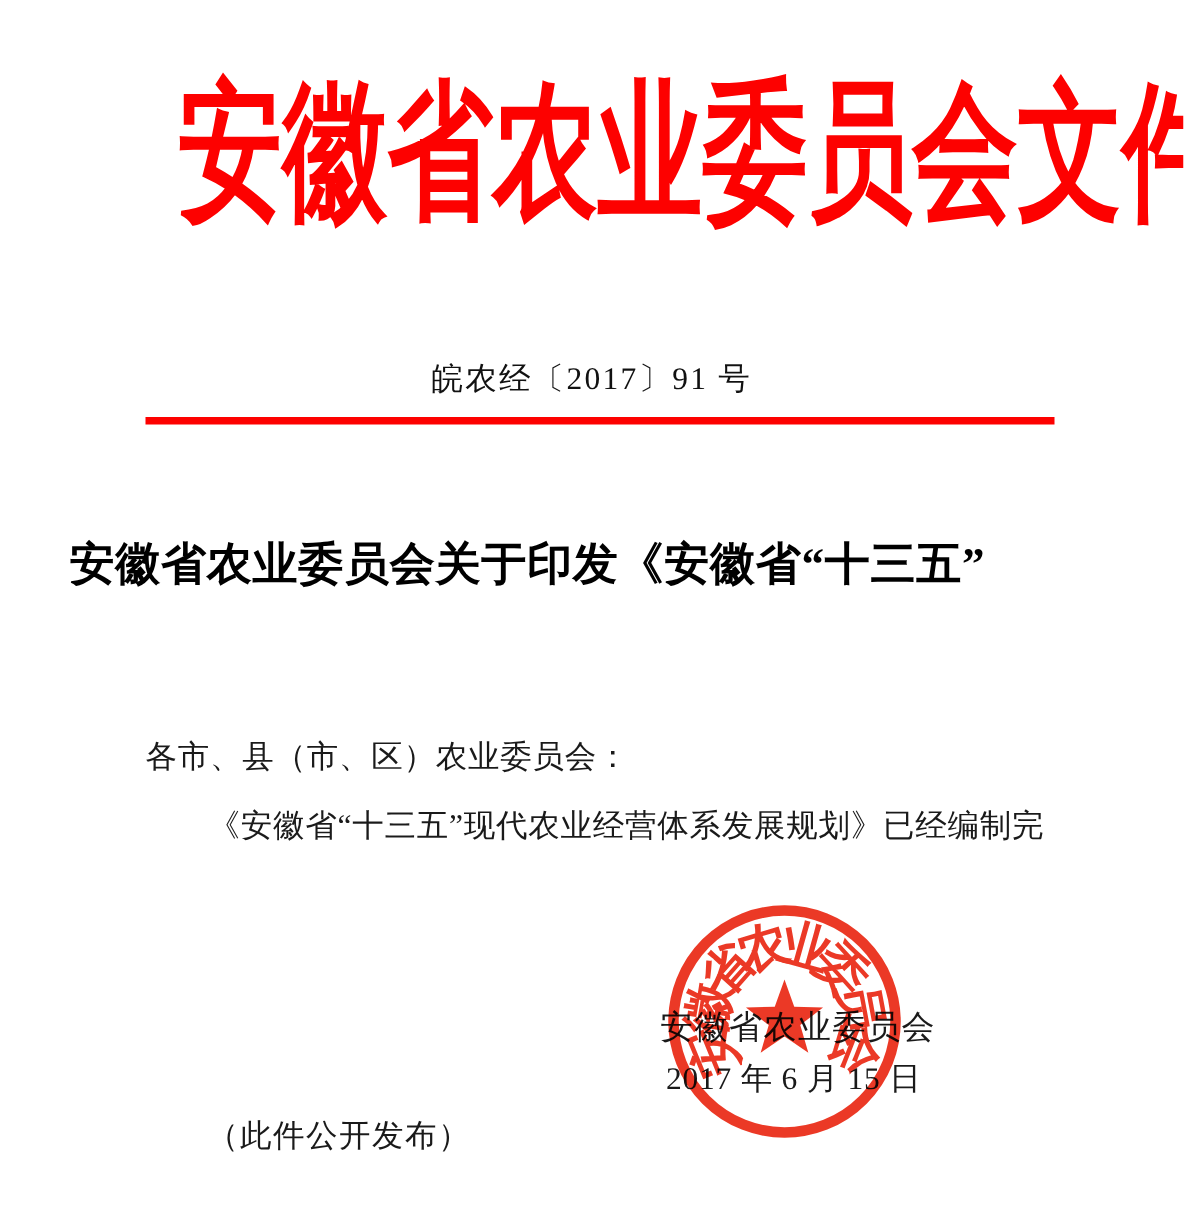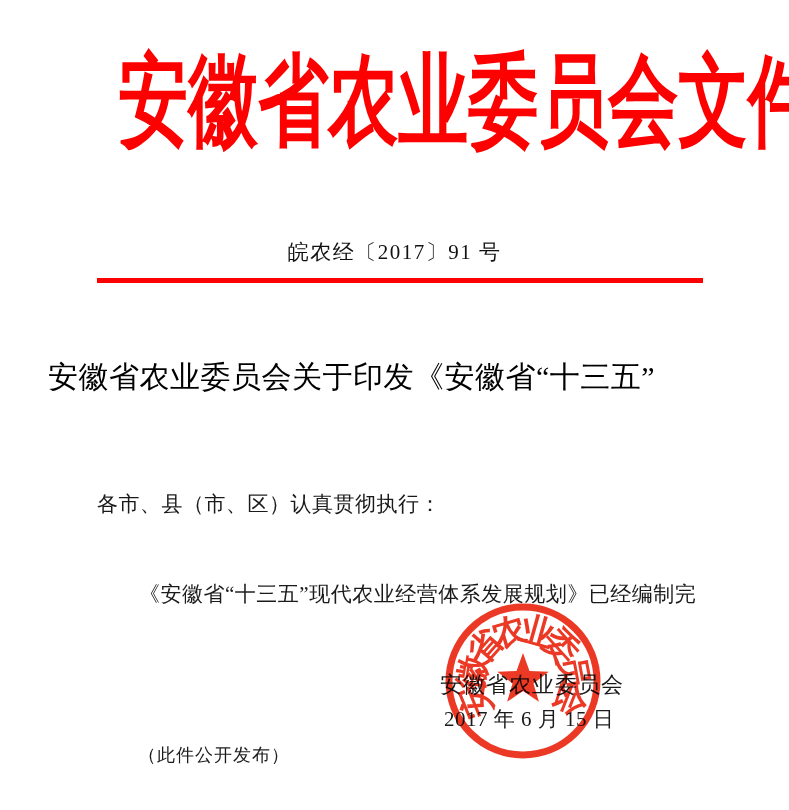--- a/index.html
+++ b/index.html
@@ -50,36 +50,36 @@
     background: #fd0100;
   }
   .doc-title {
     position: absolute;
     top: 355px;
     left: 0;
     width: 703px;
     text-align: center;
     font-size: 30px;
     line-height: 43px;
-    font-weight: normal;
+    font-weight: bold;
     color: #000000;
     letter-spacing: 0.5px;
   }
   .body-line {
     position: absolute;
     left: 97px;
     width: 600px;
     font-size: 21px;
     line-height: 26px;
     color: #1a1a1a;
     letter-spacing: 0.5px;
     white-space: nowrap;
   }
   .salutation { top: 491px; }
-  .para-line1 { top: 537px; padding-left: 42px; margin-top: 44px; }
+  .para-line1 { top: 537px; padding-left: 42px; }
   .para-line2 { top: 579px; }
   .sig-agency {
     position: absolute;
     left: 440px;
     top: 670px;
     font-size: 22px;
     letter-spacing: 1px;
     color: #1a1a1a;
     white-space: nowrap;
   }
@@ -89,21 +89,21 @@
     top: 705px;
     font-size: 21px;
     letter-spacing: 0.5px;
     color: #1a1a1a;
     white-space: nowrap;
   }
   .footer-note {
     position: absolute;
     left: 138px;
     top: 743px;
-    font-size: 18px;
+    font-size: 21px;
     letter-spacing: 1px;
     color: #1a1a1a;
     white-space: nowrap;
     text-align: center;
   }
   .seal {
     position: absolute;
     left: 438px;
     top: 596px;
     width: 170px;
@@ -125,21 +125,21 @@
   <div class="agency-header">安徽省农业委员会文件</div>
 
   <div class="doc-number">皖农经〔2017〕91 号</div>
 
   <div class="red-divider"></div>
 
   <div class="doc-title">
     <div>安徽省农业委员会关于印发《安徽省“十三五”</div>
   </div>
 
-  <div class="body-line salutation">各市、县（市、区）认真贯彻执行：</div>
+  <div class="body-line salutation">各市、县（市、区）农业委员会：</div>
 
   <div class="body-line para-line1">《安徽省“十三五”现代农业经营体系发展规划》已经编制完</div>
 
 
   <div class="sig-agency">安徽省农业委员会</div>
 
   <div class="sig-date">2017 年 6 月 15 日</div>
 
   <div class="footer-note">（此件公开发布）</div>
 

